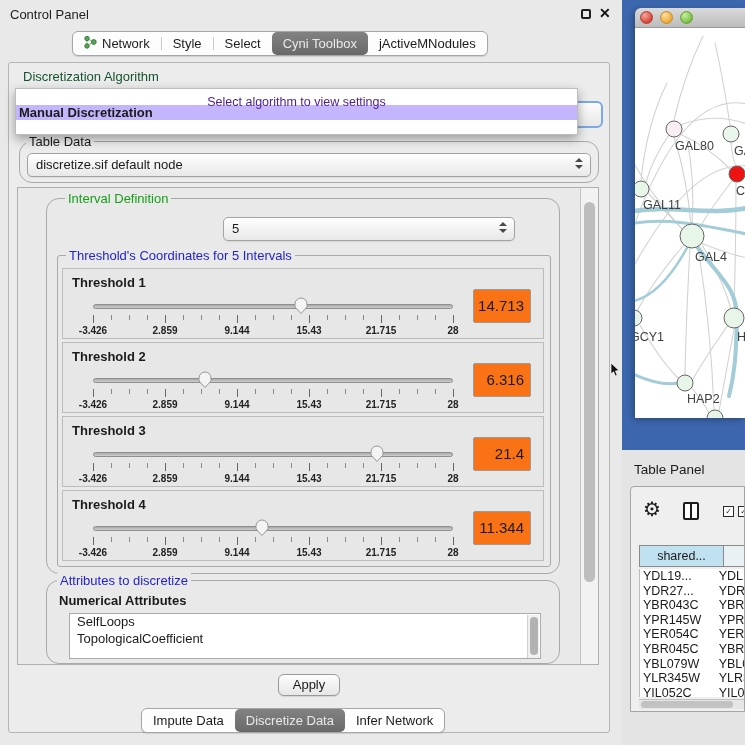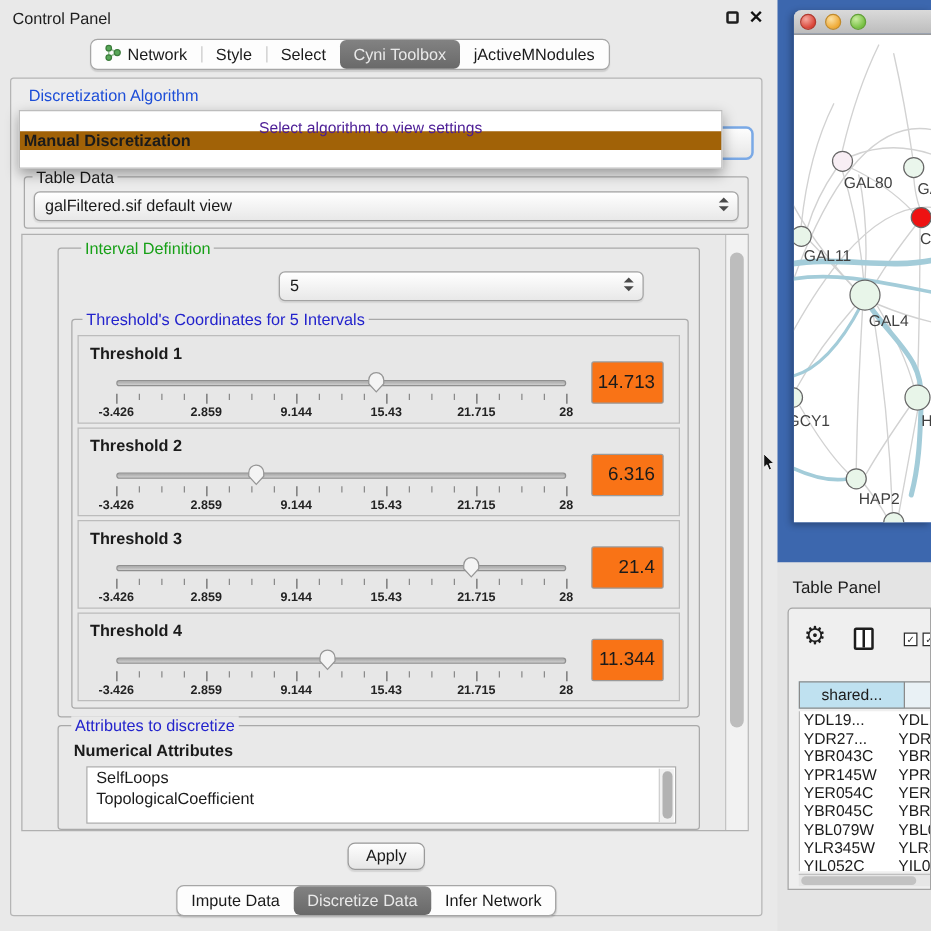--- a/index.html
+++ b/index.html
@@ -15,29 +15,29 @@
 
   .tabbar { position:absolute; display:flex; align-items:stretch; background:#fdfdfd; border:1px solid #a6a6a6; border-radius:6px; height:25px; box-shadow:0 1px 1px rgba(0,0,0,.12); }
   .tab { display:flex; align-items:center; gap:5px; padding:0 11px; font-size:13px; color:#1b1b1b; border-radius:5px; white-space:nowrap; }
   .tab.selected { background:linear-gradient(#828282,#696969); color:#e9e9e9; }
   .tab-sep { width:1px; background:#c9c9c9; margin:5px 0; }
   .tabbar-top { left:72px; top:31px; }
   .tabbar-bottom { left:141px; top:708px; }
 
   .outer-panel { position:absolute; left:8px; top:62px; width:602px; height:671px; border:1px solid #b5b5b5; border-radius:3px; background:#ececec; }
 
-  .disc-label { position:absolute; left:14px; top:6px; font-size:13px; color:#1d4ed8; }
+  .disc-label { position:absolute; left:14px; top:6px; font-size:13px; color:#14532d; }
   .disc-combo-sliver { position:absolute; left:520px; top:38px; width:74px; height:27px; border:2px solid #7aa9e6; border-radius:6px; background:linear-gradient(#fdfdfd,#e7e7e7); }
 
   .algo-popup { position:absolute; left:6px; top:25px; width:563px; height:47px; background:#fff; border:1px solid #bdbdbd; box-shadow:0 4px 10px rgba(0,0,0,.35); z-index:6; }
   .popup-hint { text-align:center; color:#4c1d95; font-size:12.5px; padding-top:6px; height:16px; }
-  .popup-opt { font-size:13px; padding:0 3px; height:15px; line-height:15px; background:#a16207; }
+  .popup-opt { font-size:13px; padding:0 3px; height:15px; line-height:15px; background:#c4b5fd; }
   .popup-opt.bold { font-weight:bold; }
 
-  .group-box { position:absolute; border:1px solid #a9a9a9; border-radius:3px; }
+  .group-box { position:absolute; border:1px solid #a9a9a9; border-radius:13px; }
   .group-chip { position:absolute; top:-8px; font-size:13px; background:#ececec; padding:0 3px; white-space:nowrap; }
   .chip-green { color:#17a017; }
   .chip-blue { color:#2323cc; }
 
   .td-group { left:10px; top:78px; width:580px; height:42px; }
   .combo { position:relative; height:24px; border:1px solid #a3a3a3; border-radius:5px; background:linear-gradient(#ffffff,#e8e8e8); font-size:13px; line-height:22px; padding-left:8px; box-shadow:0 1px 1px rgba(0,0,0,.08); }
   .combo .spin { position:absolute; right:7px; top:4px; }
   .spin i { display:block; width:0; height:0; border-left:4px solid transparent; border-right:4px solid transparent; }
   .spin .up { border-bottom:4px solid #4a4a4a; margin-bottom:3px; }
   .spin .dn { border-top:4px solid #4a4a4a; }
@@ -150,21 +150,21 @@
       <div class="disc-combo-sliver"></div>
 
       <div class="algo-popup">
         <div class="popup-hint">Select algorithm to view settings</div>
         <div class="popup-opt bold">Manual Discretization</div>
       </div>
 
       <div class="group-box td-group">
         <div class="group-chip" style="left:6px;">Table Data</div>
         <div class="combo td-combo">
-          <span>galFiltered.sif default view</span>
+          <span>discretize.sif default node</span>
           <span class="spin">
               <i class="up"></i>
               <i class="dn"></i>
             </span>
         </div>
       </div>
 
       <div class="scroll-panel">
 
         <div class="group-box iv-group">

